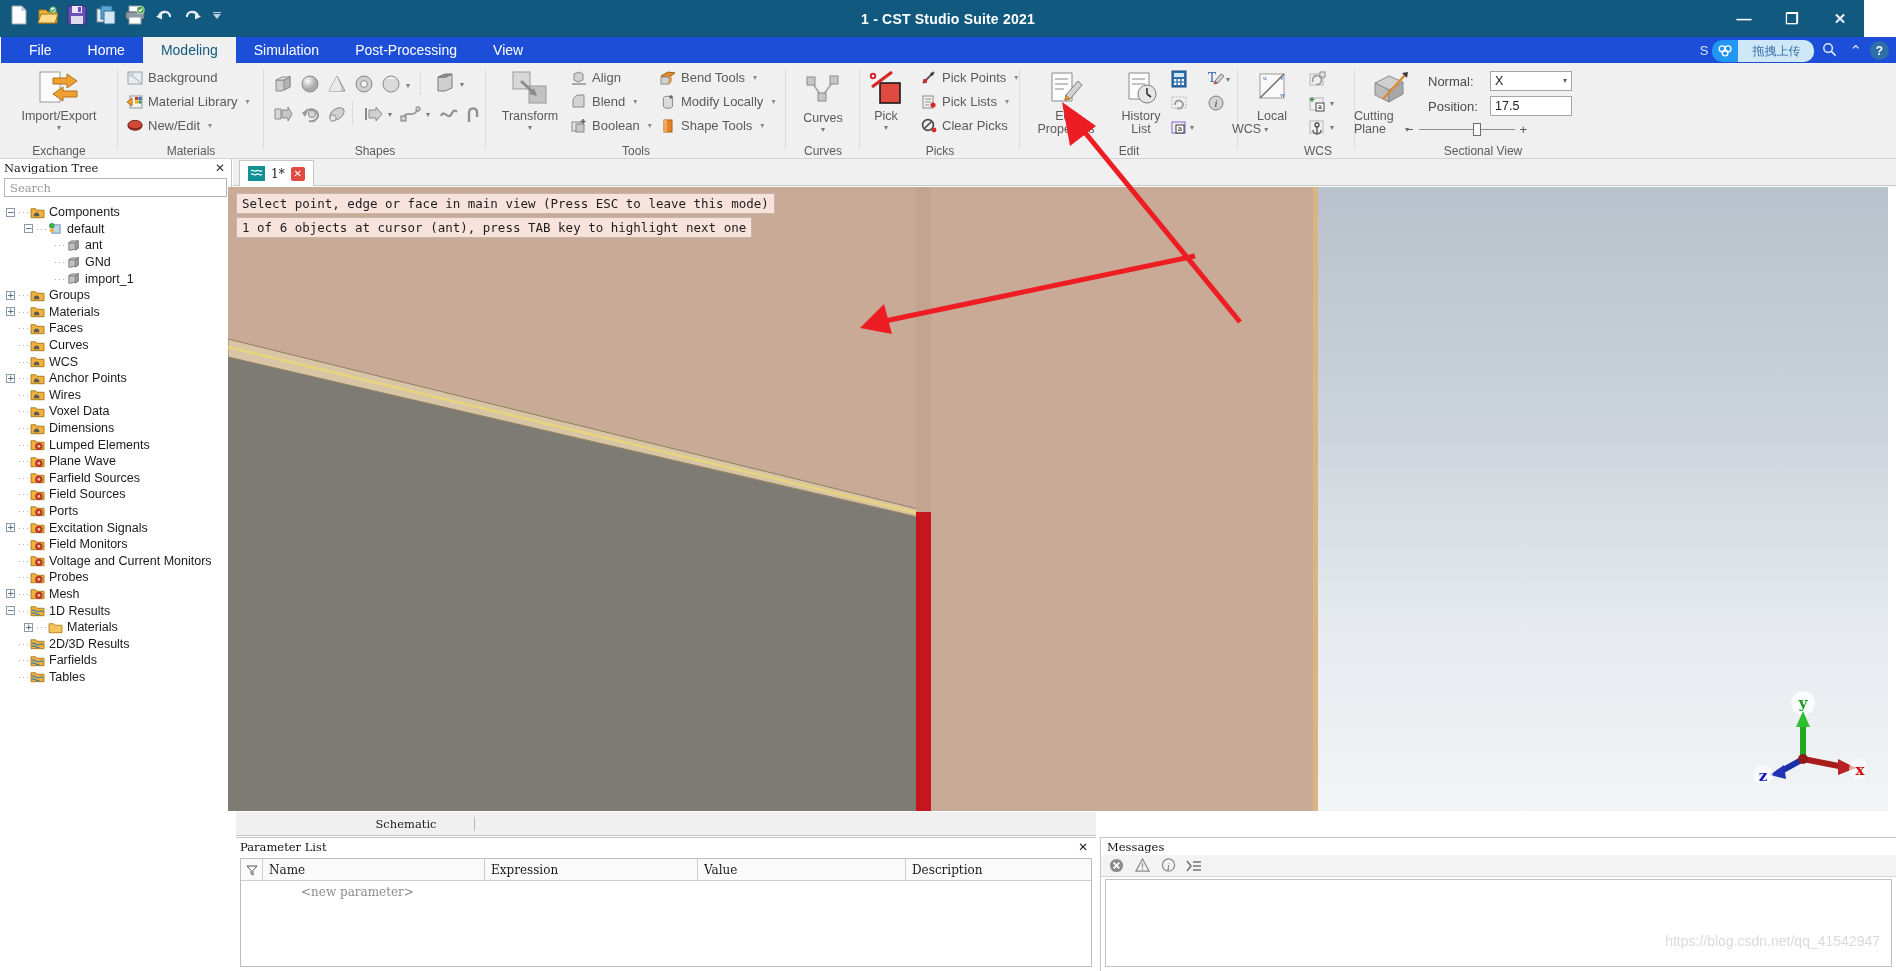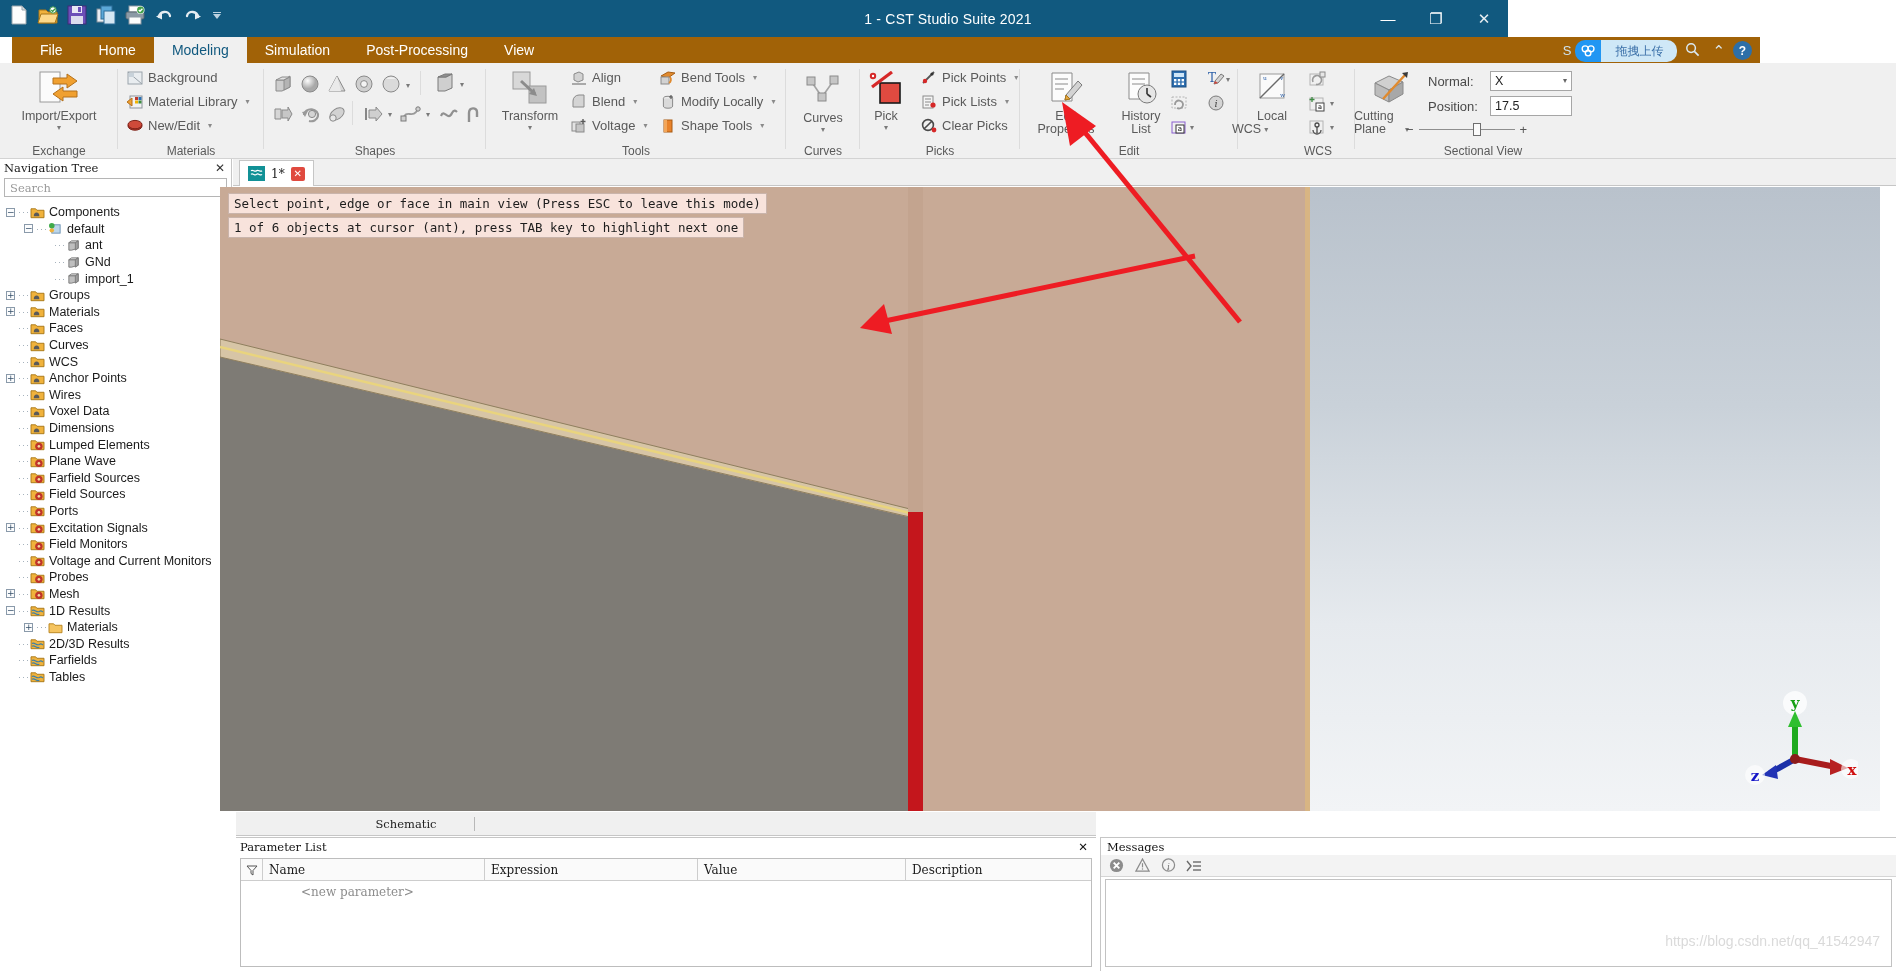--- a/index.html
+++ b/index.html
@@ -9,41 +9,41 @@
     font-family: "Liberation Sans", sans-serif;
     font-size: 13px;
     background: #ffffff;
     overflow: hidden;
     -webkit-font-smoothing: antialiased;
   }
   .app { position: relative; width:1896px; height:971px; }
 
   
   .titlebar {
-    position:absolute; left:0; top:0; width:1508px; height:37px;
-    background:#11597f; color:#fff;
+    position:absolute; left:0; top:0; width:1864px; height:37px;
+    background:#11597f; color:#fff;font-weight:bold;
   }
   .qat { position:absolute; left:8px; top:4px; display:flex; align-items:center; gap:7px; }
   .qat .qicon { width:22px; height:22px; display:block; }
   .titletext {
     position:absolute; left:0; top:0; width:1896px; height:37px;
     display:flex; align-items:center; justify-content:center;
     font-size:14px; color:#ffffff; letter-spacing:.2px;
   }
   .winbtns { position:absolute; right:0; top:0; height:37px; display:flex; }
   .winbtn {
     width:48px; height:37px; display:flex; align-items:center; justify-content:center;
     color:#ffffff; font-size:15px;
   }
   .winbtn.close { color:#e8eef2; }
 
   
   .tabbar {
-    position:absolute; left:12px; top:37px; width:1748px; height:26px;
-    background:#a16207;
+    position:absolute; left:1px; top:37px; width:1896px; height:26px;
+    background:#1d4ed8;
   }
   .tabs { position:absolute; left:10px; top:0; display:flex; height:26px; }
   .tab {
     padding:0 18px; height:26px; line-height:26px; color:#ffffff; font-size:14px;
   }
   .tab.active { background:#f0f0f0; color:#11597f; }
 
   
   .topright { position:absolute; right:8px; top:1px; height:25px; display:flex; align-items:center; gap:4px; }
   .tr-s { color:#cfe3ee; font-size:13px; }
@@ -142,21 +142,21 @@
     border:1px solid #c6c6c6; border-bottom:none; display:flex; align-items:center; gap:6px;
     padding:0 8px; font-family:"DejaVu Serif", serif; font-size:12px; color:#222;
   }
   .vtab .tealicon { width:17px; height:15px; background:#119196; display:flex;align-items:center;justify-content:center;}
   .vtab .xred {
     width:14px;height:14px;background:#e04a3f;color:#fff;font-size:10px;line-height:13px;
     text-align:center;border-radius:2px;font-family:"Liberation Sans",sans-serif;
   }
 
   .viewport {
-    position:absolute; left:220px; top:187px; width:1660px; height:624px;
+    position:absolute; left:228px; top:187px; width:1660px; height:624px;
     background:#ffffff; overflow:hidden;
   }
   .vp-gradient {
     position:absolute; left:0; top:0; width:1660px; height:624px;
     background:linear-gradient(to bottom,#b9c2cc 0%, #c9d1d9 35%, #e6eaee 70%, #f2f4f6 100%);
   }
 
   .msgbox {
     position:absolute; background:#f8e3dc; border:1px solid #c9b4ab;
     font-family:"DejaVu Sans Mono", monospace; font-size:12.5px; color:#1d1d1d;
@@ -494,21 +494,21 @@
           <span class="mini-caret">▾</span>
         </div>
         <div class="smallitem" style="left:84px;top:54px;">
           <span class="si">
             <svg width="16" height="16" viewBox="0 0 16 16">
                 <rect x="1" y="4" width="8" height="9" fill="#e3e3e3" stroke="#8a8a8a"></rect>
                 <rect x="5" y="6" width="8" height="8" fill="#c6c6c6" stroke="#8a8a8a"></rect>
                 <path d="M12,1 L12,6 M9.5,3.5 L14.5,3.5" stroke="#5a5a5a" stroke-width="1.4"></path>
               </svg>
           </span>
-          <span>Voltage</span>
+          <span>Boolean</span>
           <span class="mini-caret">▾</span>
         </div>
 
         <div class="smallitem" style="left:173px;top:6px;">
           <span class="si">
             <svg width="17" height="16" viewBox="0 0 17 16">
                 <polygon points="2,6 9,2 16,3 9,8" fill="#e08a2e" stroke="#a85f16"></polygon>
                 <rect x="2" y="7" width="8" height="7" fill="#d2d2d2" stroke="#8a8a8a"></rect>
                 <path d="M11,7 a4,4 0 0 1 -1,6" fill="none" stroke="#e08a2e" stroke-width="1.8"></path>
               </svg>

